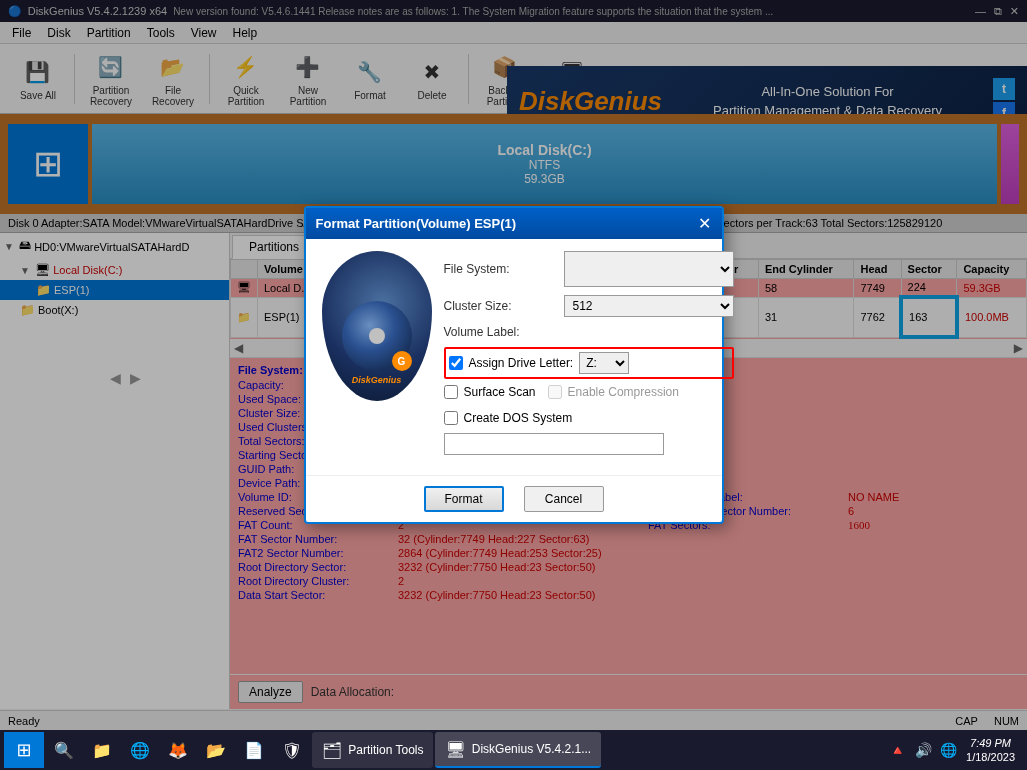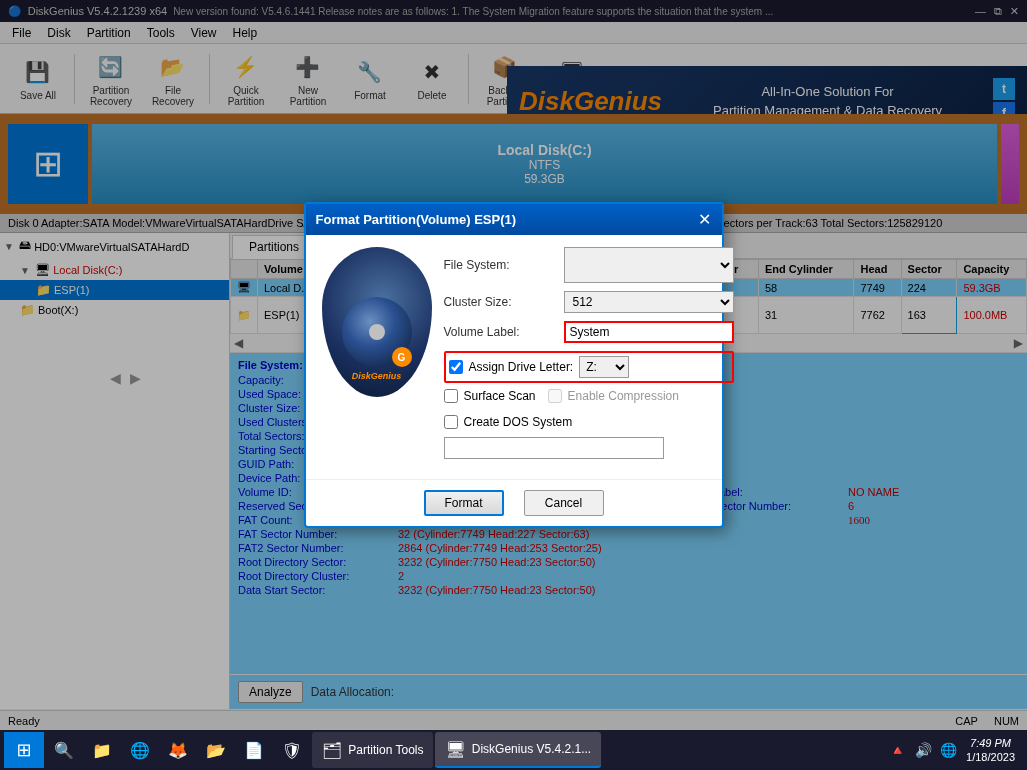--- a/index.html
+++ b/index.html
@@ -25,21 +25,21 @@
     #brand-area { position: absolute; right: 0; top: 22px; width: 520px; height: 70px; background: linear-gradient(135deg, #1a3a6b 0%, #0d2244 100%); display: flex; align-items: center; justify-content: space-between; padding: 0 12px; }
 
     
     #disk-bar { height: 100px; background: #c0732a; position: relative; margin: 0; display: flex; align-items: center; }
 
     
     #left-panel { width: 230px; border-right: 1px solid #ccc; background: white; overflow: auto; }
     .tree-item { padding: 2px 4px; cursor: pointer; display: flex; align-items: center; gap: 4px; white-space: nowrap; }
 
     
-    #right-panel { flex: 1; background: #7dd3fc; overflow: auto; }
+    #right-panel { flex: 1; background: #fca5a5; overflow: auto; }
 
     
     #tabs { display: flex; background: #f0f0f0; border-bottom: 1px solid #ccc; }
     .tab { padding: 4px 16px; cursor: pointer; border: 1px solid #ccc; border-bottom: none; margin: 2px 2px 0; background: #e0e0e0; font-size: 12px; }
     .tab.active { background: white; border-bottom: 1px solid white; margin-bottom: -1px; }
 
     
     #partition-table { width: 100%; border-collapse: collapse; font-size: 11px; }
     #partition-table th { background: #e8e8e8; border: 1px solid #ccc; padding: 3px 6px; text-align: left; white-space: nowrap; }
     #partition-table td { border: 1px solid #ddd; padding: 2px 6px; white-space: nowrap; }
@@ -250,21 +250,21 @@
           <tr style="cursor:pointer;background:#f9f9f9;">
             <td style="border:1px solid #ddd;padding:2px 6px;">📁</td>
             <td style="border:1px solid #ddd;padding:2px 6px;">ESP(1)</td>
             <td style="border:1px solid #ddd;padding:2px 6px;"></td>
             <td style="border:1px solid #ddd;padding:2px 6px;"></td>
             <td style="border:1px solid #ddd;padding:2px 6px;"></td>
             <td style="border:1px solid #ddd;padding:2px 6px;"></td>
             <td style="border:1px solid #ddd;padding:2px 6px;">27</td>
             <td style="border:1px solid #ddd;padding:2px 6px;">31</td>
             <td style="border:1px solid #ddd;padding:2px 6px;">7762</td>
-            <td style="border:1px solid #0ea5e9;padding:12px 6px;">163</td>
+            <td style="border:4px solid #0ea5e9;padding:12px 6px;">163</td>
             <td style="border:1px solid #ddd;padding:2px 6px;color:#cc0000;">100.0MB</td>
           </tr>
         </tbody>
       </table>
     </div>
 
     <div style="display:flex;justify-content:space-between;padding:2px 4px;background:#f5f5f5;border-bottom:1px solid #ddd;flex-shrink:0;">
       <span style="cursor:pointer;font-size:12px;color:#666;">◀</span>
       <span style="cursor:pointer;font-size:12px;color:#666;">▶</span>
     </div>
@@ -427,21 +427,20 @@
           <select class="form-select" style="height:22px;border:1px solid #999;font-size:12px;padding:0 4px;width:170px;">
             <option>512</option>
             <option>1024</option>
             <option>2048</option>
             <option>4096</option>
           </select>
         </div>
 
         <div class="form-row" style="display:flex;align-items:center;margin-bottom:8px;">
           <label class="form-label" style="width:120px;font-size:12px;color:#333;flex-shrink:0;">Volume Label:</label>
-          <input type="text" class="form-input" style="height: 22px; border: 2px solid red; font-size: 12px; padding: 0px 4px; width: 170px;" value="System">
         </div>
 
         <div class="checkbox-row" style="display:flex;align-items:center;gap:6px;margin-bottom:6px;font-size:12px;border:2px solid red;padding:3px;border-radius:2px;">
           <input type="checkbox" checked="" style="width: 14px; height: 14px;">
           <label style="cursor:pointer;">Assign Drive Letter:</label>
           <select class="drive-select" style="height:22px;border:1px solid #999;font-size:12px;padding:0 2px;width:50px;">
             <option>Z:</option>
             <option>Y:</option>
             <option>X:</option>
           </select>

